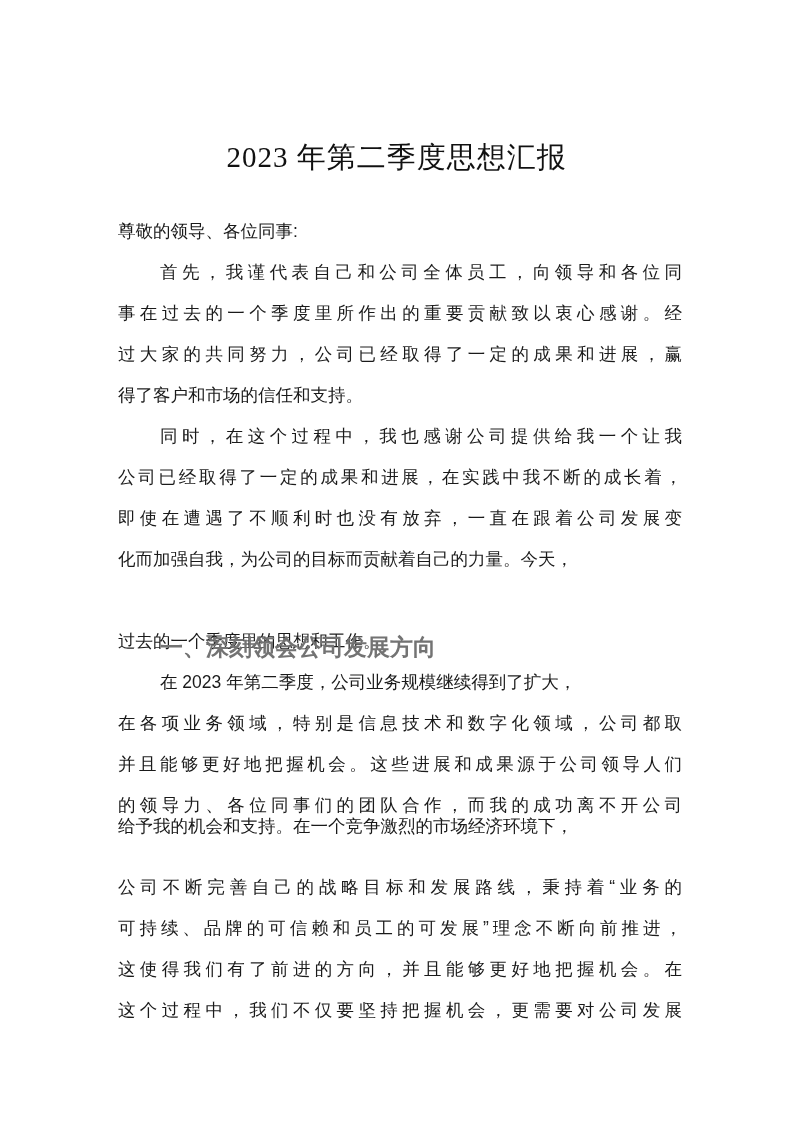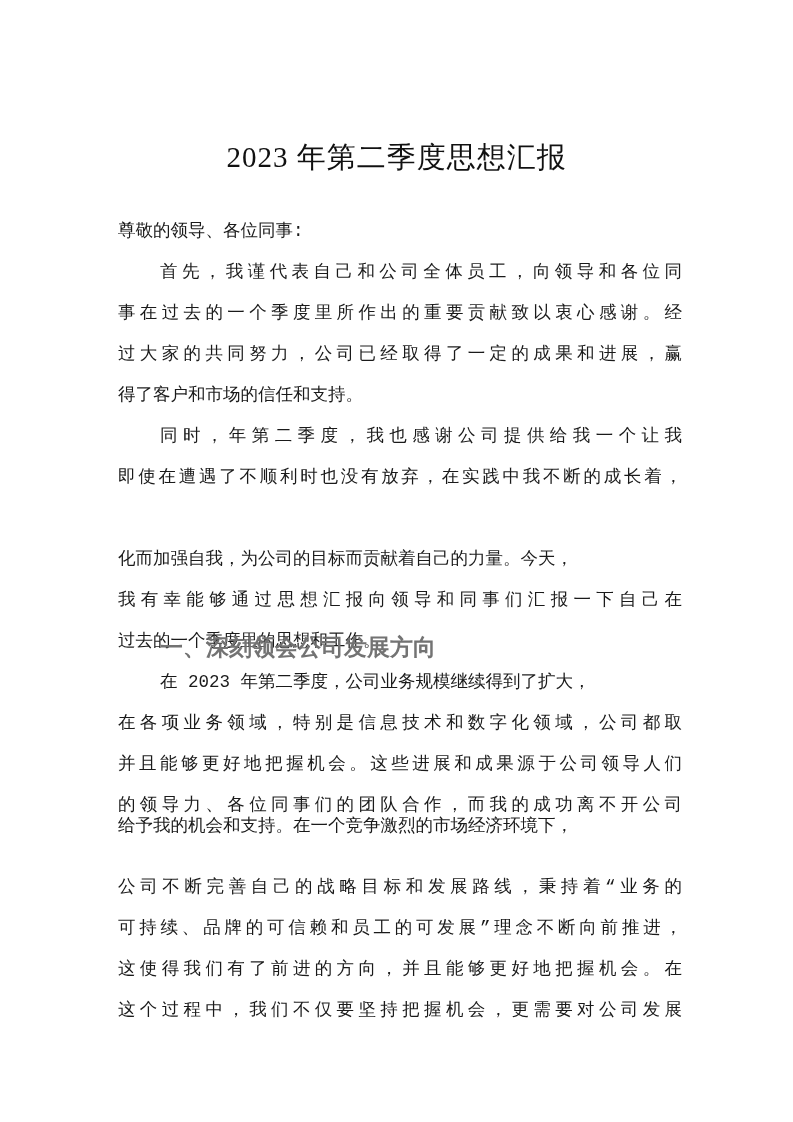--- a/index.html
+++ b/index.html
@@ -5,21 +5,21 @@
     html, body { margin: 0; padding: 0; background: #ffffff; }
     body { width: 793px; height: 1122px; position: relative; overflow: hidden; }
     .page { position: absolute; left: 0; top: 0; width: 793px; height: 830px; background: #fff; }
     .title {
       position: absolute; left: 0; width: 793px; top: 137px;
       text-align: center; font-family: "Liberation Serif", "DejaVu Serif", serif;
       font-size: 29px; color: #111; letter-spacing: 1px; line-height: 40px;
     }
     .line {
       position: absolute; left: 118px; width: 564px;
-      font-family: Liberation Mono, monospace;
+      font-family: Liberation Sans, sans-serif;
       font-size: 17.5px; color: #1a1a1a; line-height: 26px;
       white-space: nowrap; text-align: justify; text-align-last: justify;
       letter-spacing: 0px;
     }
     .line.last { text-align-last: left; }
     .line.indent { left: 160px; width: 522px; }
     .heading {
       position: absolute; left: 160px;
       font-family: "DejaVu Sans", "Liberation Sans", sans-serif;
       font-weight: bold; font-size: 23px; color: #737373; line-height: 26px; white-space: nowrap;
@@ -31,24 +31,24 @@
 <div class="page">
   <div class="title">2023  年第二季度思想汇报</div>
 
   <div class="line last" style="top:218px;">尊敬的领导、各位同事:</div>
 
   <div class="line indent" style="top:259px;">首先，我谨代表自己和公司全体员工，向领导和各位同</div>
   <div class="line" style="top:300px;">事在过去的一个季度里所作出的重要贡献致以衷心感谢。经</div>
   <div class="line last" style="top:382px;">得了客户和市场的信任和支持。</div>
   <div class="line" style="top:341px;">过大家的共同努力，公司已经取得了一定的成果和进展，赢</div>
 
-  <div class="line indent" style="top:423px;">同时，年第二季度，我也感谢公司提供给我一个让我</div>
-  <div class="line" style="top:464px;">即使在遭遇了不顺利时也没有放弃，在实践中我不断的成长着，</div>
+  <div class="line indent" style="top:423px;">同时，在这个过程中，我也感谢公司提供给我一个让我</div>
+  <div class="line" style="top:464px;">公司已经取得了一定的成果和进展，在实践中我不断的成长着，</div>
+  <div class="line" style="top:505px;">即使在遭遇了不顺利时也没有放弃，一直在跟着公司发展变</div>
   <div class="line last" style="top:546px;">化而加强自我，为公司的目标而贡献着自己的力量。今天，</div>
-  <div class="line" style="top:587px;">我有幸能够通过思想汇报向领导和同事们汇报一下自己在</div>
   <div class="line last" style="top:628px;">过去的一个季度里的思想和工作。</div>
 
   <div class="heading" style="top:634px;">一、深刻领会公司发展方向</div>
 
   <div class="line indent last" style="top:669px;">在 2023  年第二季度，公司业务规模继续得到了扩大，</div>
   <div class="line" style="top:710px;">在各项业务领域，特别是信息技术和数字化领域，公司都取</div>
   <div class="line" style="top:751px;">并且能够更好地把握机会。这些进展和成果源于公司领导人们</div>
   <div class="line" style="top:792px;">的领导力、各位同事们的团队合作，而我的成功离不开公司</div>
   <div class="line last" style="top:813px;">给予我的机会和支持。在一个竞争激烈的市场经济环境下，</div>
   <div class="line" style="top:874px;">公司不断完善自己的战略目标和发展路线，秉持着“业务的</div>

